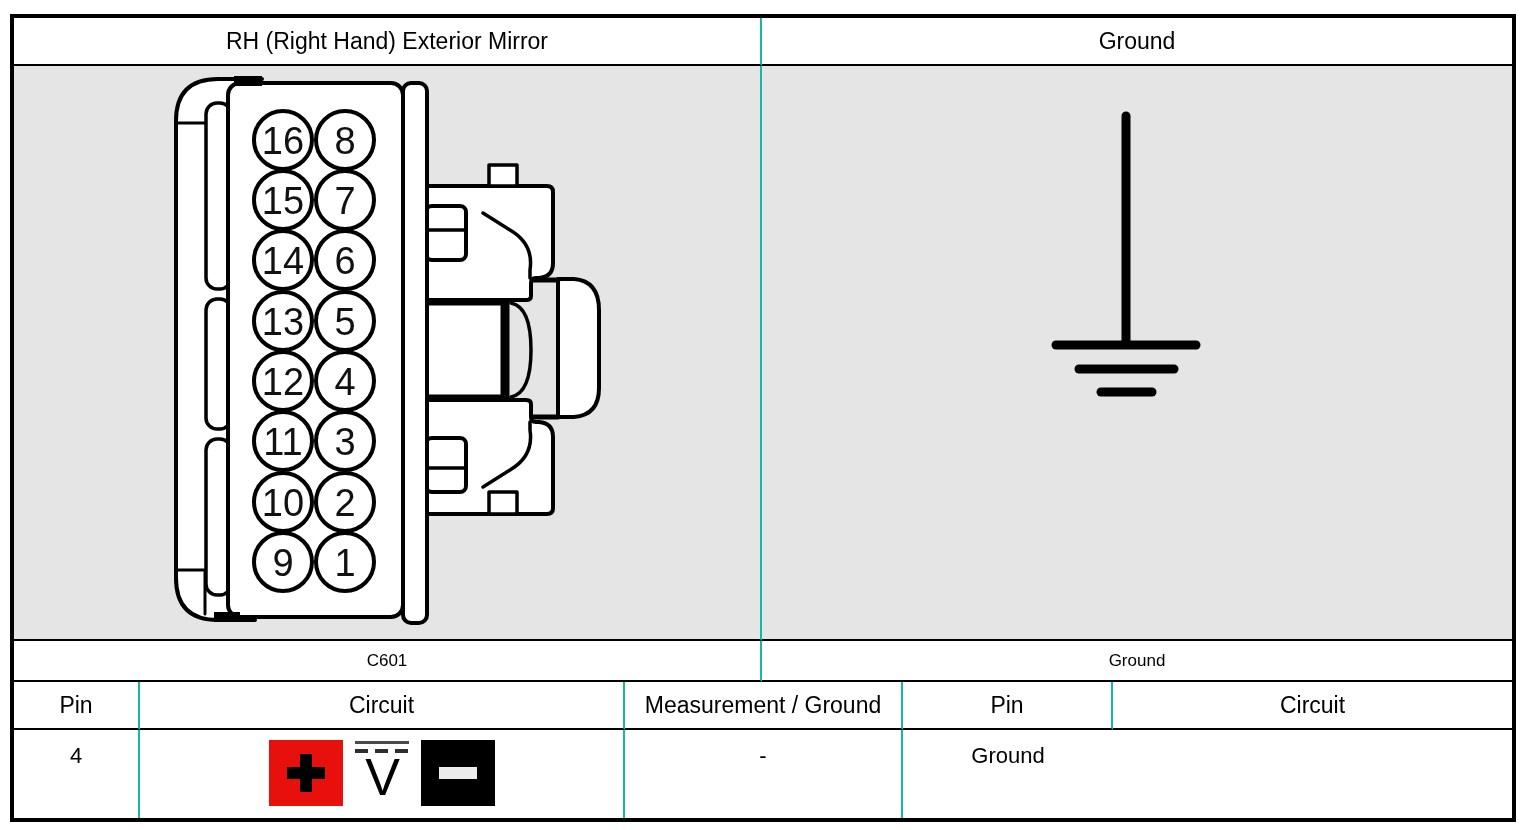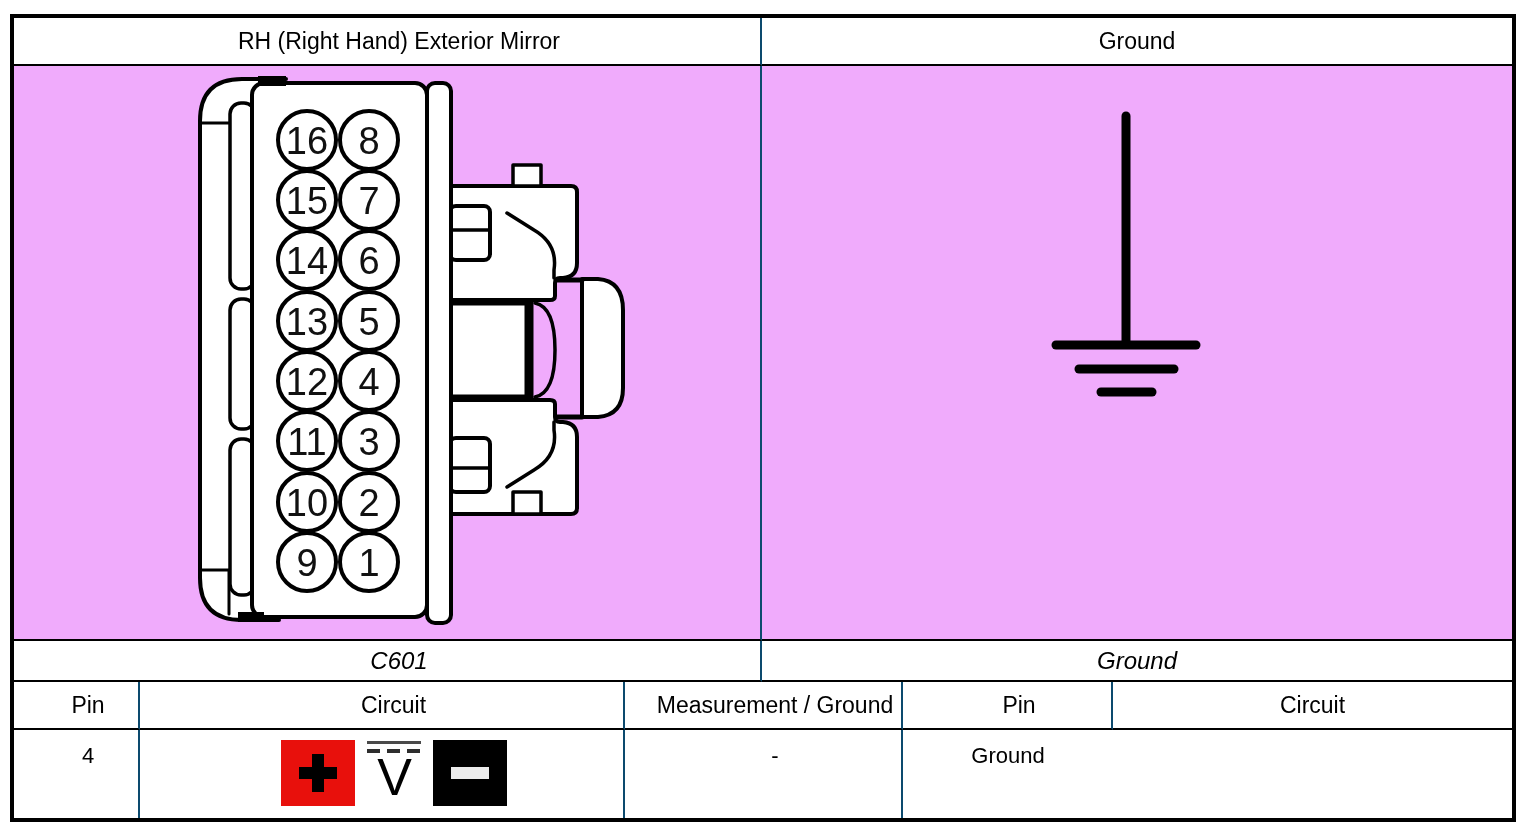--- a/index.html
+++ b/index.html
@@ -8,32 +8,31 @@
     position:relative;width:1526px;height:830px;background:#ffffff;
     font-family:"Liberation Sans","DejaVu Sans",sans-serif;color:#000;
   }
   .outer{
     position:absolute;left:10px;top:14px;width:1506px;height:808px;
     border:4px solid #000;
     display:grid;
     grid-template-rows:48px 575px 41px 48px 1fr;
   }
   .split{display:grid;grid-template-columns:748px 1fr;}
-  .cell-r{border-right:2px solid #0c4a6e;padding-left:24px;}
+  .cell-r{border-right:2px solid #14b8a6;}
   .cell-b{border-bottom:2px solid #000;}
   .title-cell{
     display:flex;align-items:center;justify-content:center;
     font-size:23px;
   }
-  .diagram-cell{position:relative;overflow:hidden;background:#f0abfc;}
+  .diagram-cell{position:relative;overflow:hidden;background:#e5e5e5;}
   .diagram-cell svg{display:block;}
   .caption-cell{
     display:flex;align-items:center;justify-content:center;
-    font-size:24px;
-    font-style:italic;
+    font-size:17px;
   }
   .btable{display:grid;grid-template-columns:126px 485px 278px 210px 1fr;border-radius:16px;}
   .th-cell{
     display:flex;align-items:center;justify-content:center;
     font-size:23px;
   }
   .td-cell{
     display:flex;justify-content:center;align-items:flex-start;
     padding-top:13px;font-size:22px;
   }

